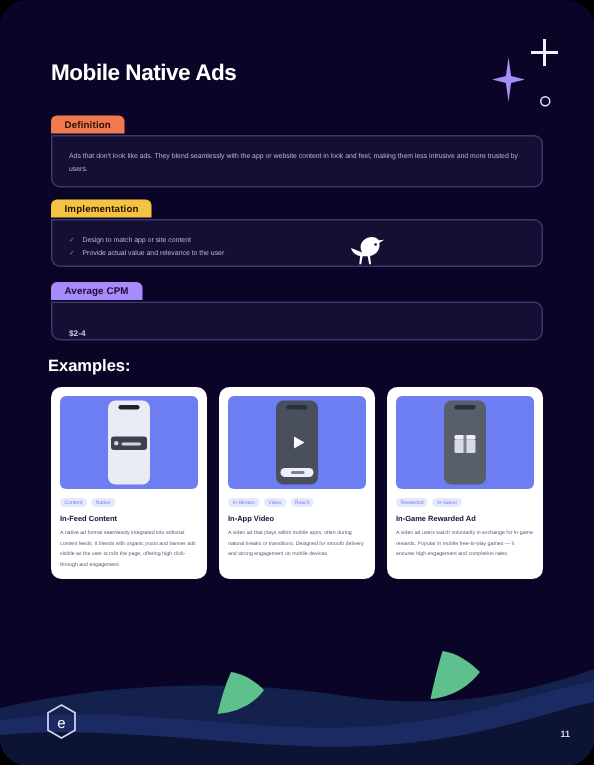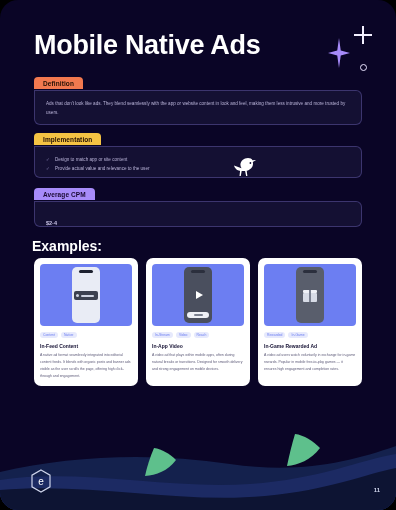--- a/index.html
+++ b/index.html
@@ -11,21 +11,21 @@
   .star4{position:absolute;left:10px;top:14px;width:22px;height:30px;
     background:#a78bfa;
     clip-path:polygon(50% 0%,58% 42%,100% 50%,58% 58%,50% 100%,42% 58%,0% 50%,42% 42%);}
   .crossspark{position:absolute;left:36px;top:2px;width:18px;height:18px;}
   .crossspark i{position:absolute;background:#f3f0ff;}
   .crossspark i.v{left:8px;top:0;width:1.5px;height:18px;}
   .crossspark i.h{left:0;top:8px;width:18px;height:1.5px;}
   .dotspark{position:absolute;left:42px;top:40px;width:5px;height:5px;border-radius:50%;border:1.4px solid #e9e4ff;}
 
   
-  .title{position:absolute;left:34px;top:30px;font-size:27px;font-weight:bold;color:#ffffff;letter-spacing:-0.3px;}
+  .title{position:absolute;left:34px;top:40px;font-size:15px;font-weight:bold;color:#ffffff;letter-spacing:-0.3px;}
 
   
   .section{position:absolute;left:34px;width:328px;}
   .sec-tab{display:inline-block;padding:3px 9px 2px 9px;border-radius:4px 4px 0 0;font-size:6.5px;font-weight:bold;color:#241004;letter-spacing:.1px;}
   .sec-body{border-radius:0 6px 6px 6px;border:1px solid rgba(120,110,200,.40);background:#141033;padding:9px 11px;box-sizing:border-box;}
   .sec-text{font-size:4.6px;line-height:1.9;color:#b9b3d8;margin:0;}
   .bullets{list-style:none;margin:0;padding:0;}
   .bullets li{font-size:4.6px;line-height:1.95;color:#b9b3d8;position:relative;padding-left:9px;}
   .bullets li:before{content:"\2713";position:absolute;left:0;top:0;color:#8f88bb;font-size:4.4px;}
   .cpm-value{font-size:5.5px;color:#c9c3e6;font-weight:bold;}
@@ -37,21 +37,21 @@
   #sec-implementation .sec-tab{background:#f5c343;}
   #sec-implementation .sec-body{height:32px;}
   #sec-cpm{top:183px;}
   #sec-cpm .sec-tab{background:#a78bfa;color:#1a0a33;}
   #sec-cpm .sec-body{height:26px;}
 
   
   .bird{position:absolute;left:228px;top:152px;width:34px;height:30px;}
 
   
-  .examples-h{position:absolute;left:32px;top:238px;font-size:14px;font-weight:bold;color:#ffffff;}
+  .examples-h{position:absolute;left:32px;top:238px;font-size:11px;font-weight:bold;color:#ffffff;}
   .cards{position:absolute;left:34px;top:258px;width:330px;display:flex;gap:8px;}
   .card{width:104px;background:#ffffff;border-radius:7px;padding:6px;box-sizing:border-box;}
   .thumb{width:92px;height:62px;background:#6c7ef2;border-radius:4px;display:flex;align-items:center;justify-content:center;overflow:hidden;}
   .phone{width:28px;height:56px;border-radius:5px;position:relative;display:flex;align-items:center;justify-content:center;}
   .phone.light{background:#e9ecf5;}
   .phone.dark{background:#4a4f5e;}
   .phone.dark2{background:#595e6c;}
   .notch{position:absolute;left:50%;transform:translateX(-50%);top:3px;width:14px;height:3px;border-radius:2px;background:#2b2f3d;}
   .notch.lt{background:#1e2230;}
   .banner{position:absolute;left:2px;top:24px;width:24px;height:9px;border-radius:2px;background:#3c4150;display:flex;align-items:center;gap:1.5px;padding-left:2px;box-sizing:border-box;}

